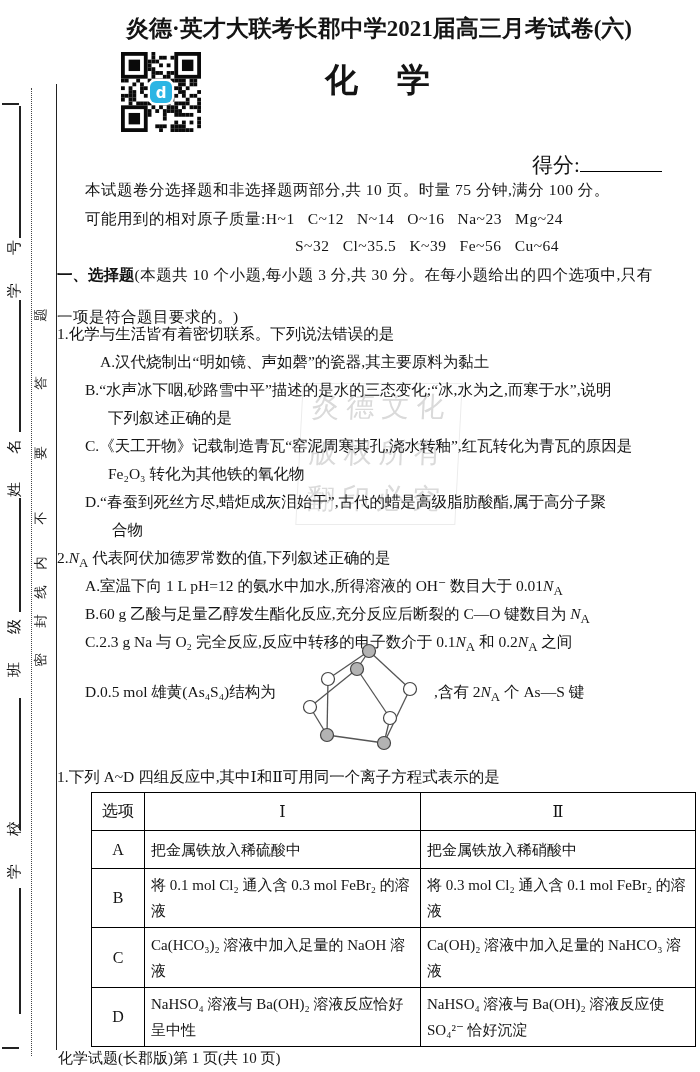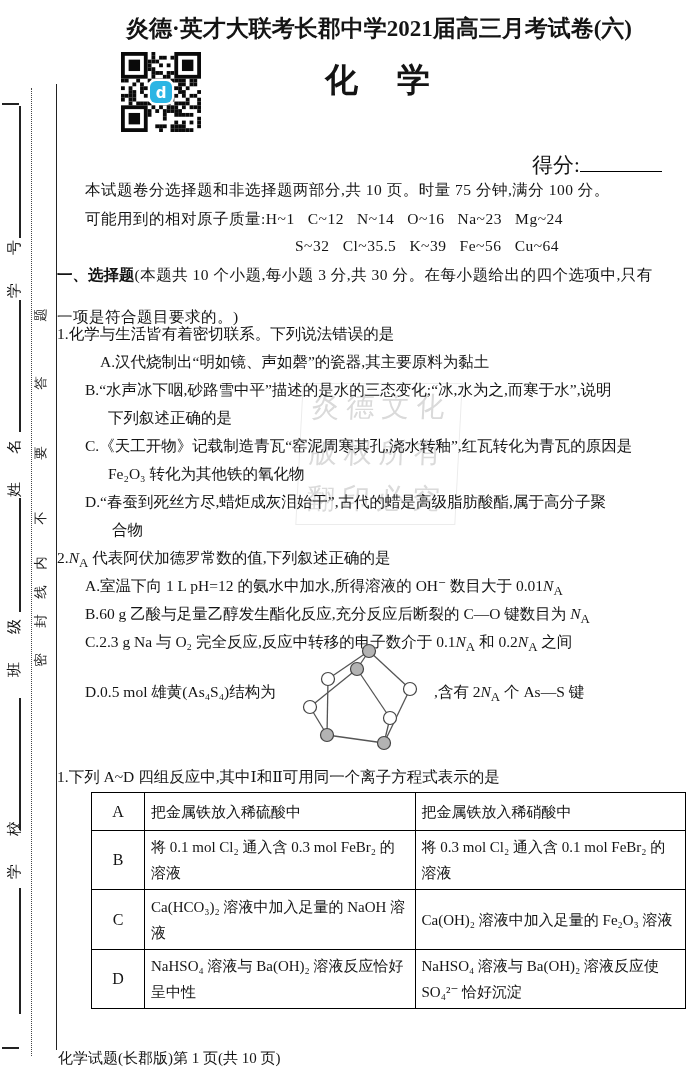--- a/index.html
+++ b/index.html
@@ -297,34 +297,39 @@
           <circle cx="88" cy="106" r="6.5" fill="#b3b3b3" stroke="#444" stroke-width="1.2"></circle>
           <circle cx="94" cy="81" r="6.5" fill="#ffffff" stroke="#444" stroke-width="1.2"></circle>
           <circle cx="114" cy="52" r="6.5" fill="#ffffff" stroke="#444" stroke-width="1.2"></circle>
         </svg></div>
     <div class="line" style="left:434px;top:681px">,含有 2<i>N</i><sub>A</sub> 个 As—S 键</div>
 
     <div class="line" style="left:57px;top:766px">1.下列 A~D 四组反应中,其中Ⅰ和Ⅱ可用同一个离子方程式表示的是</div>
 
     <table class="qtable">
       <tbody>
+          <tr class="hrow">
+        <th class="col-label">选项</th>
+        <th class="col-i hnum">Ⅰ</th>
+        <th class="col-ii hnum">Ⅱ</th>
+      </tr>
       <tr class="row-a">
         <td class="col-label letter">A</td>
         <td class="cell">把金属铁放入稀硫酸中</td>
         <td class="cell">把金属铁放入稀硝酸中</td>
       </tr>
       <tr class="row-b">
         <td class="col-label letter">B</td>
         <td class="cell">将 0.1 mol Cl₂ 通入含 0.3 mol FeBr₂ 的溶液</td>
         <td class="cell">将 0.3 mol Cl₂ 通入含 0.1 mol FeBr₂ 的溶液</td>
       </tr>
       <tr class="row-c">
         <td class="col-label letter">C</td>
         <td class="cell">Ca(HCO₃)₂ 溶液中加入足量的 NaOH 溶液</td>
-        <td class="cell">Ca(OH)₂ 溶液中加入足量的 Fe₂O₃ 溶液</td>
+        <td class="cell">Ca(OH)₂ 溶液中加入足量的 NaHCO₃ 溶液</td>
       </tr>
       <tr class="row-d">
         <td class="col-label letter">D</td>
         <td class="cell">NaHSO₄ 溶液与 Ba(OH)₂ 溶液反应恰好呈中性</td>
         <td class="cell">NaHSO₄ 溶液与 Ba(OH)₂ 溶液反应使 SO₄²⁻ 恰好沉淀</td>
       </tr>
     </tbody>
       </table>
 
     <div class="footer-line">化学试题(长郡版)第 1 页(共 10 页)</div>

